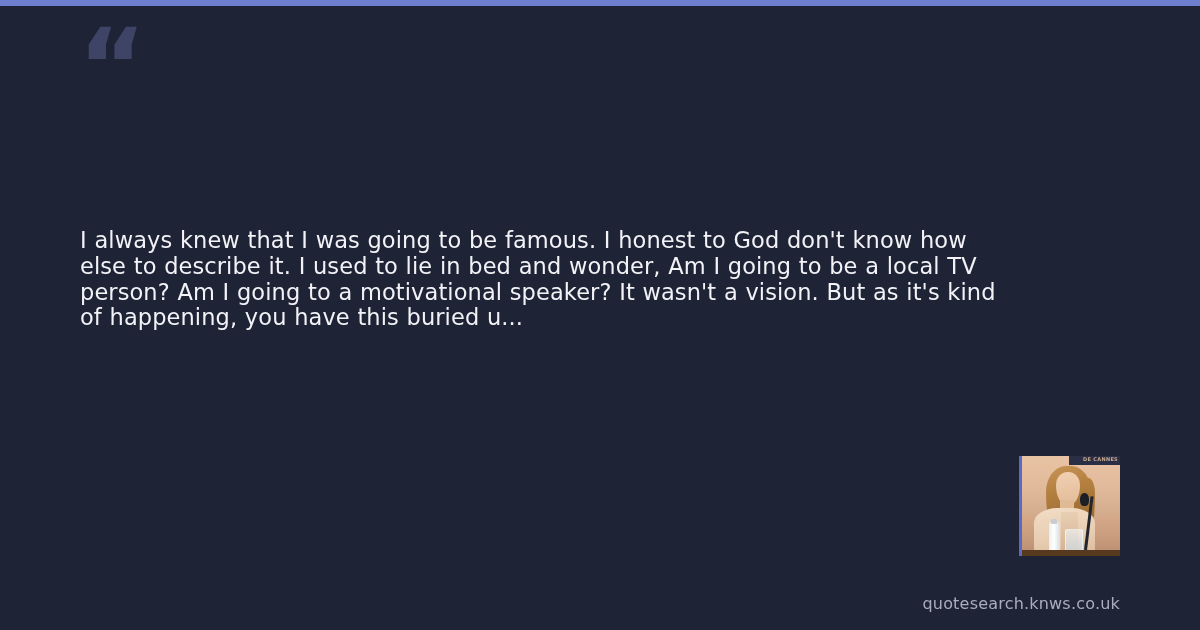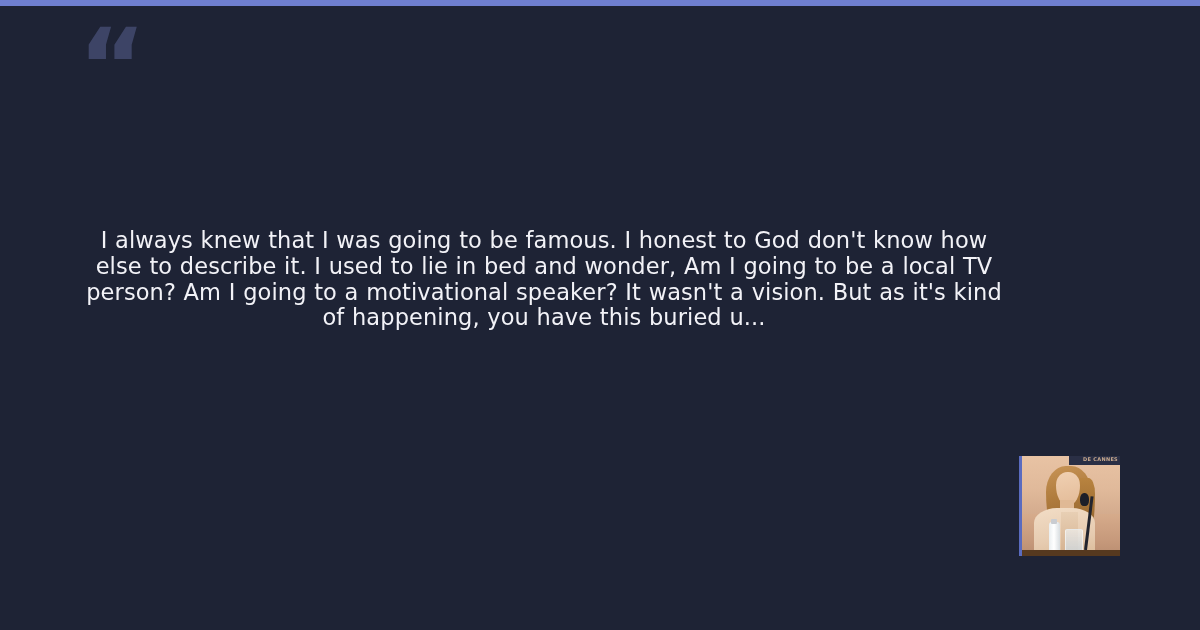--- a/index.html
+++ b/index.html
@@ -54,21 +54,20 @@
     left:80px;
     top:222px;
     width:928px;
     font-family:"DejaVu Sans", sans-serif;
     font-size:22.5px;
     font-weight:400;
     line-height:25.8px;
     color:#f2f2f7;
     letter-spacing:0.1px;
     word-spacing:0.4px;
-    text-align:center;
   }
 
   
   .attribution {
     position:absolute;
     left:80px;
     top:354px;
     font-family:"DejaVu Sans", sans-serif;
     font-size:23px;
     font-weight:700;
@@ -254,14 +253,15 @@
       <div class="ph-coat-shadow"></div>
       <div class="ph-mic-stem"></div>
       <div class="ph-mic-head"></div>
       <div class="ph-bottle"></div>
       <div class="ph-bottle-cap"></div>
       <div class="ph-glass"></div>
       <div class="ph-table"></div>
     </div>
   </div>
 
+  <div class="site-url">quotesearch.knws.co.uk</div>
 
 </div>
 
 </body></html>

